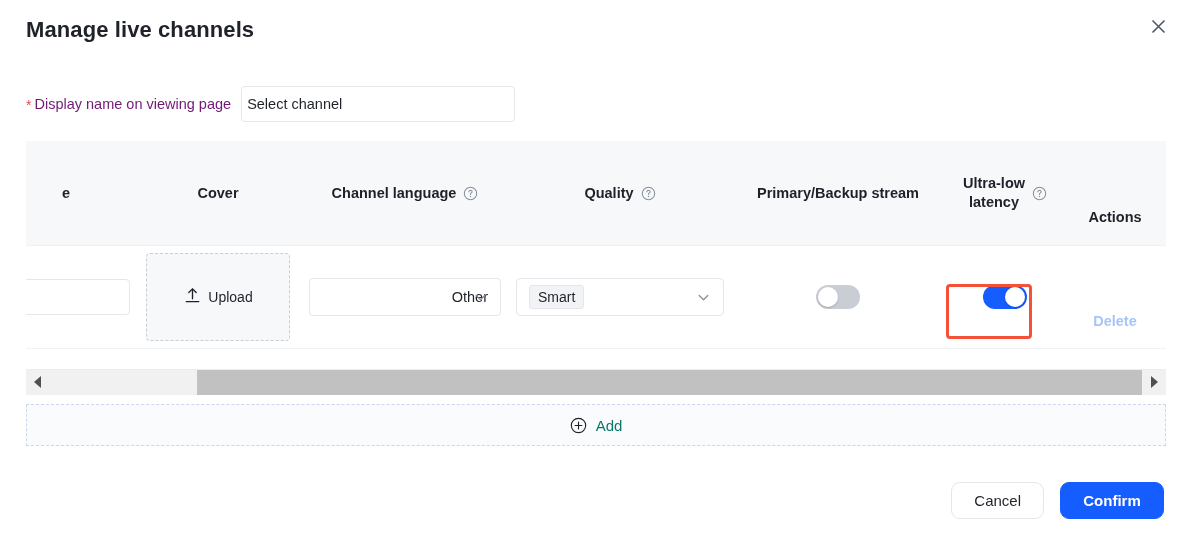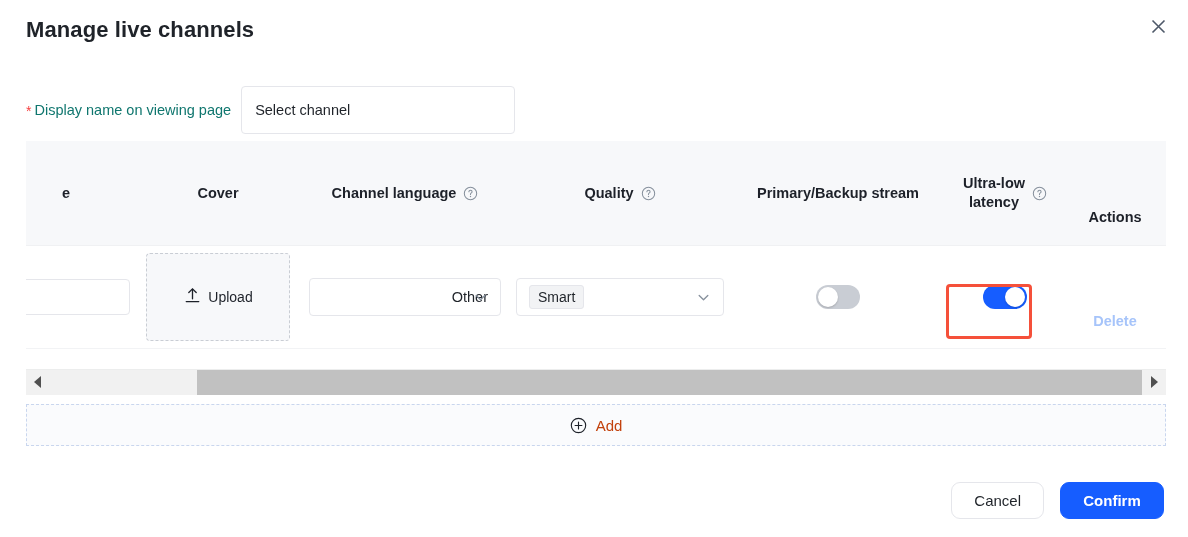--- a/index.html
+++ b/index.html
@@ -26,28 +26,28 @@
     cursor: pointer; color: #4e5969;
   }
   .close-btn svg { display: block; }
 
   
   .form-row {
     position: absolute; left: 26px; top: 86px;
     display: flex; align-items: center;
   }
   .req-star { color: #f53f3f; font-size: 14px; line-height: 1; margin-right: 3px; position: relative; top: 1px; }
-  .form-label { font-size: 14.5px; color: #0f766e; white-space: nowrap; }
+  .form-label { font-size: 14.5px; color: #701a75; white-space: nowrap; }
   .channel-input {
     margin-left: 10px;
-    width: 274px; height: 48px;
+    width: 274px; height: 36px;
     border: 1px solid #e5e6eb; border-radius: 4px;
     background: #fff;
     display: flex; align-items: center;
-    padding: 0 13px;
+    padding: 0 5px;
     font-size: 14.5px; color: #1f2329;
     cursor: text;
   }
 
   
   .table-wrap {
     position: absolute; left: 26px; top: 141px;
     width: 1140px; height: 256px;
     background: #fff;
     overflow: hidden;
@@ -173,21 +173,21 @@
   
   .add-row {
     position: absolute; left: 26px; top: 404px;
     width: 1140px; height: 42px;
     border: 1px dashed #c9d6ee;
     background: #fafbfd;
     display: flex; align-items: center; justify-content: center;
     gap: 9px; cursor: pointer;
   }
   .add-row .a-ico { color: #1d2129; display: flex; }
-  .add-row .a-txt { font-size: 15px; color: #c2410c; }
+  .add-row .a-txt { font-size: 15px; color: #0f766e; }
 
   
   .footer {
     position: absolute; right: 24px; top: 482px;
     display: flex; align-items: center; gap: 16px;
   }
   .btn {
     height: 37px; border-radius: 9px;
     display: flex; align-items: center; justify-content: center;
     font-size: 15px; cursor: pointer; padding: 0 22px;

